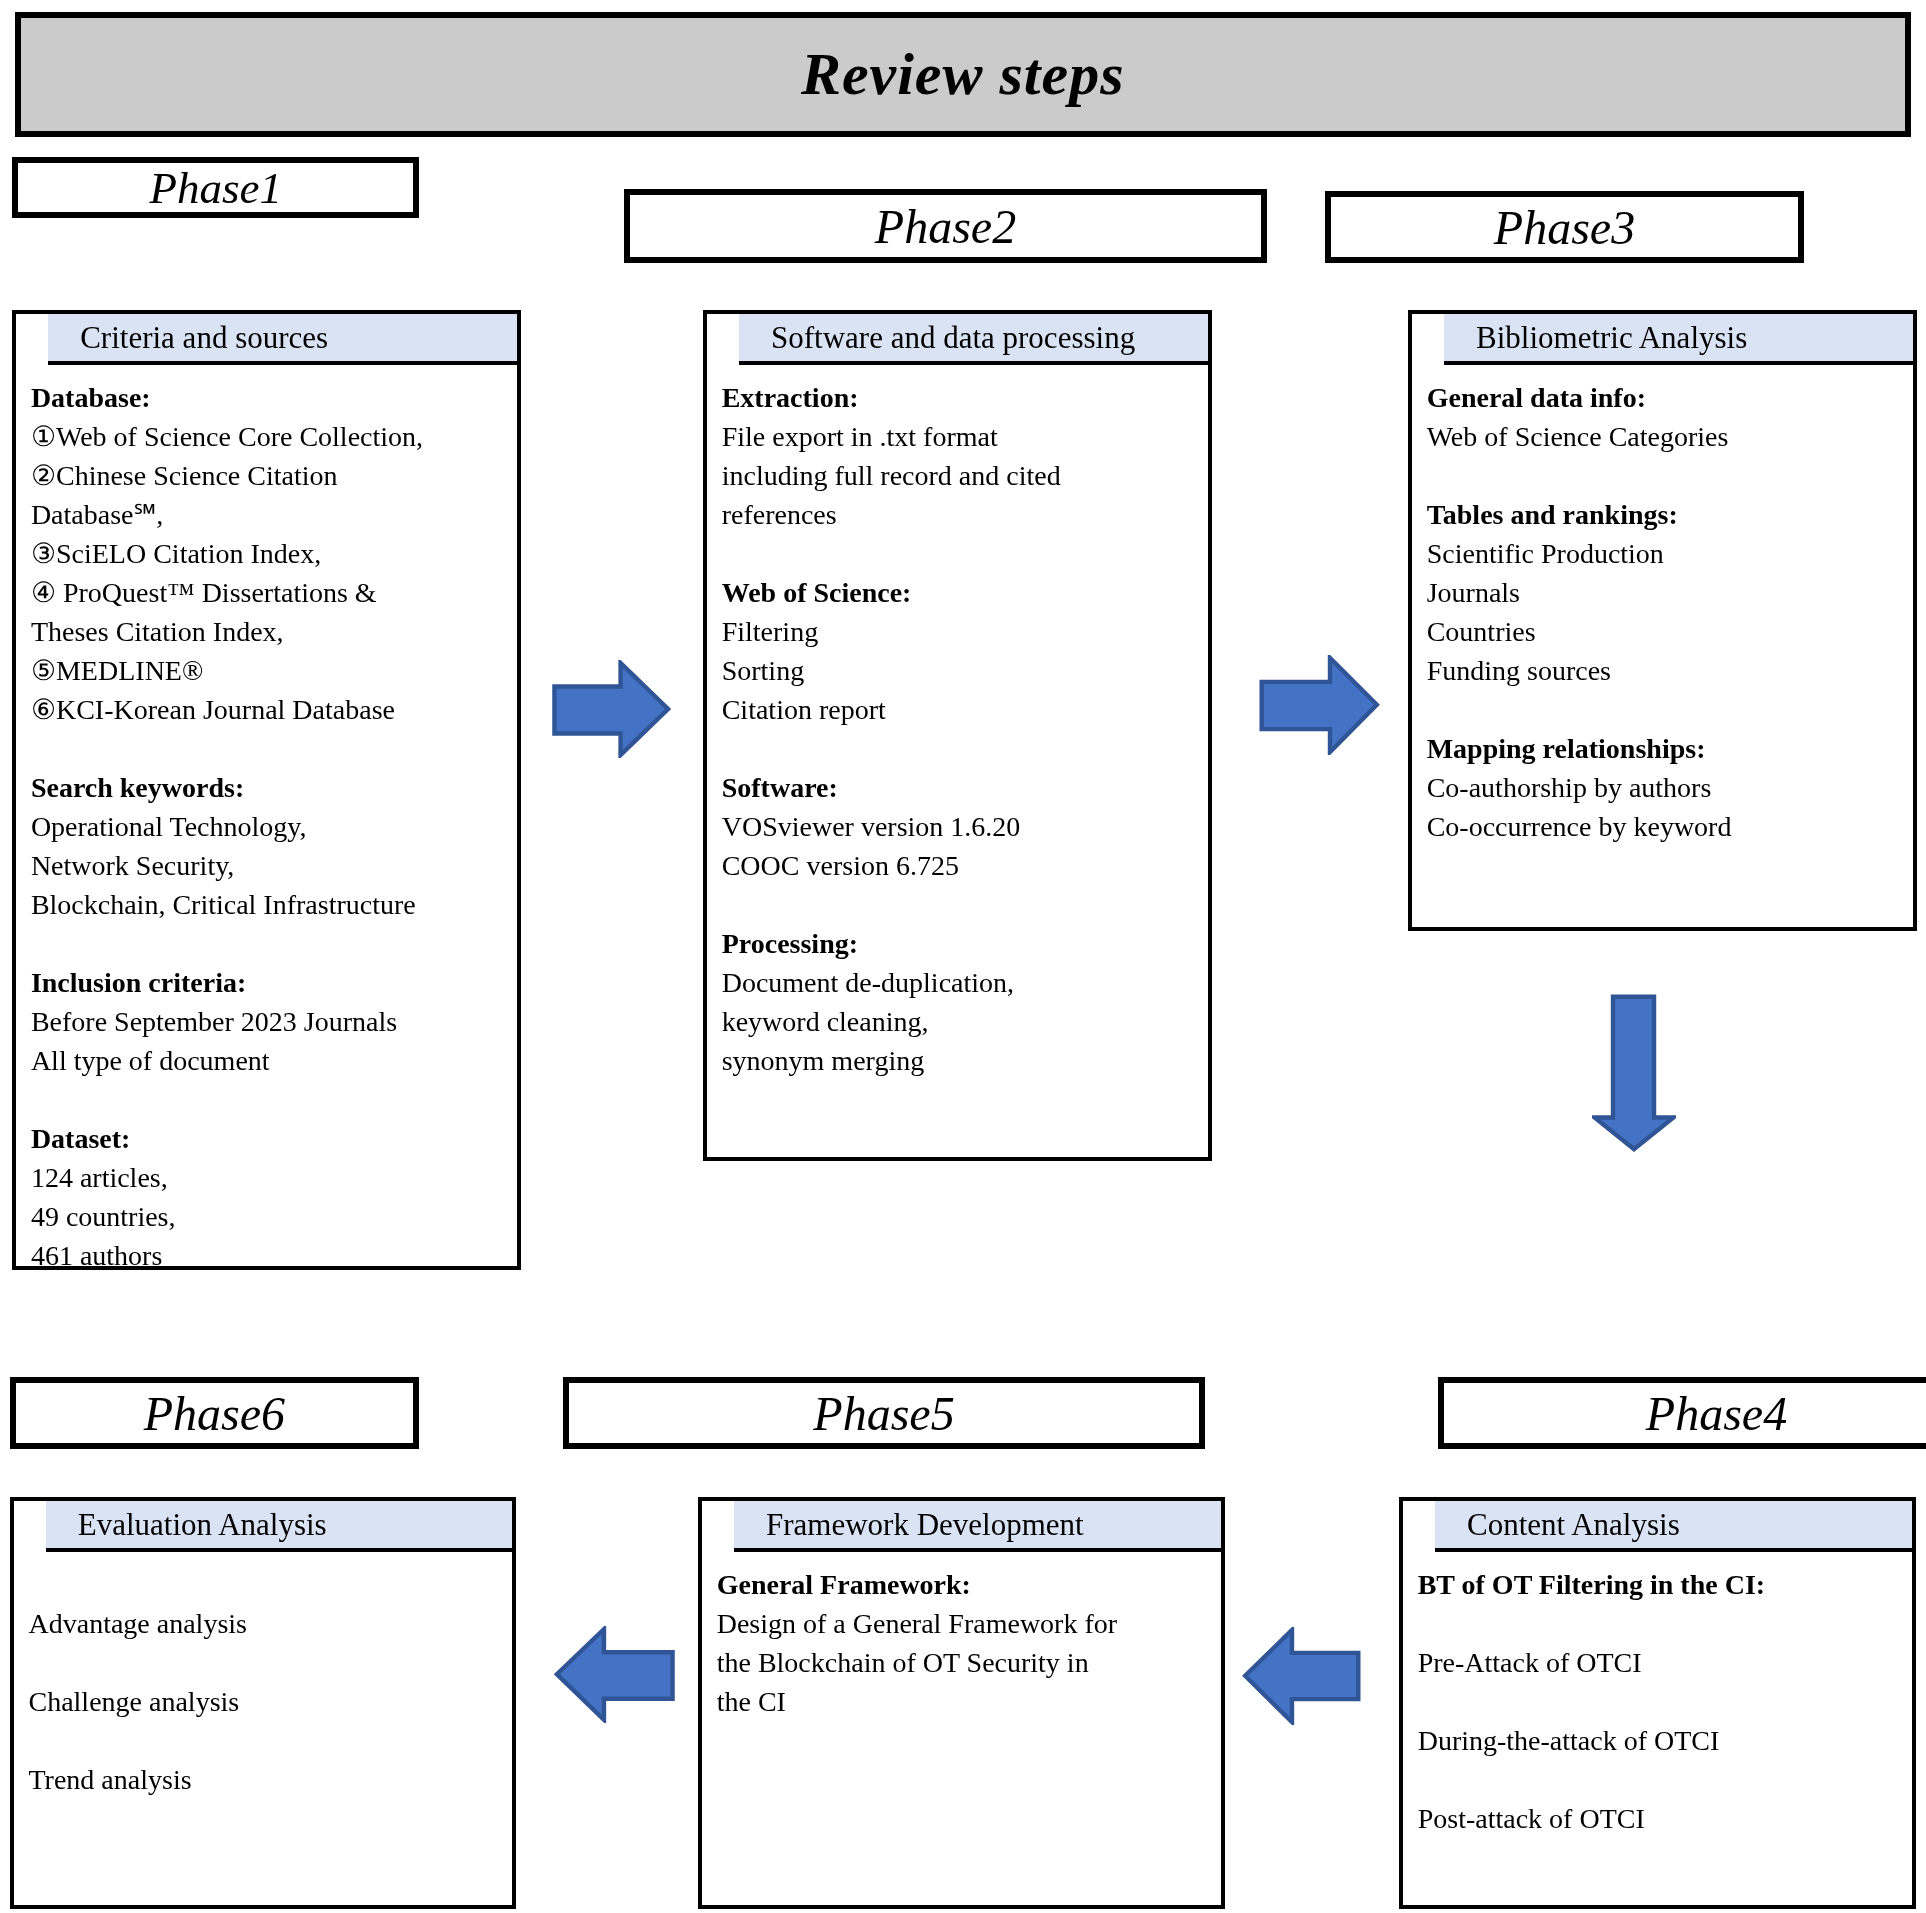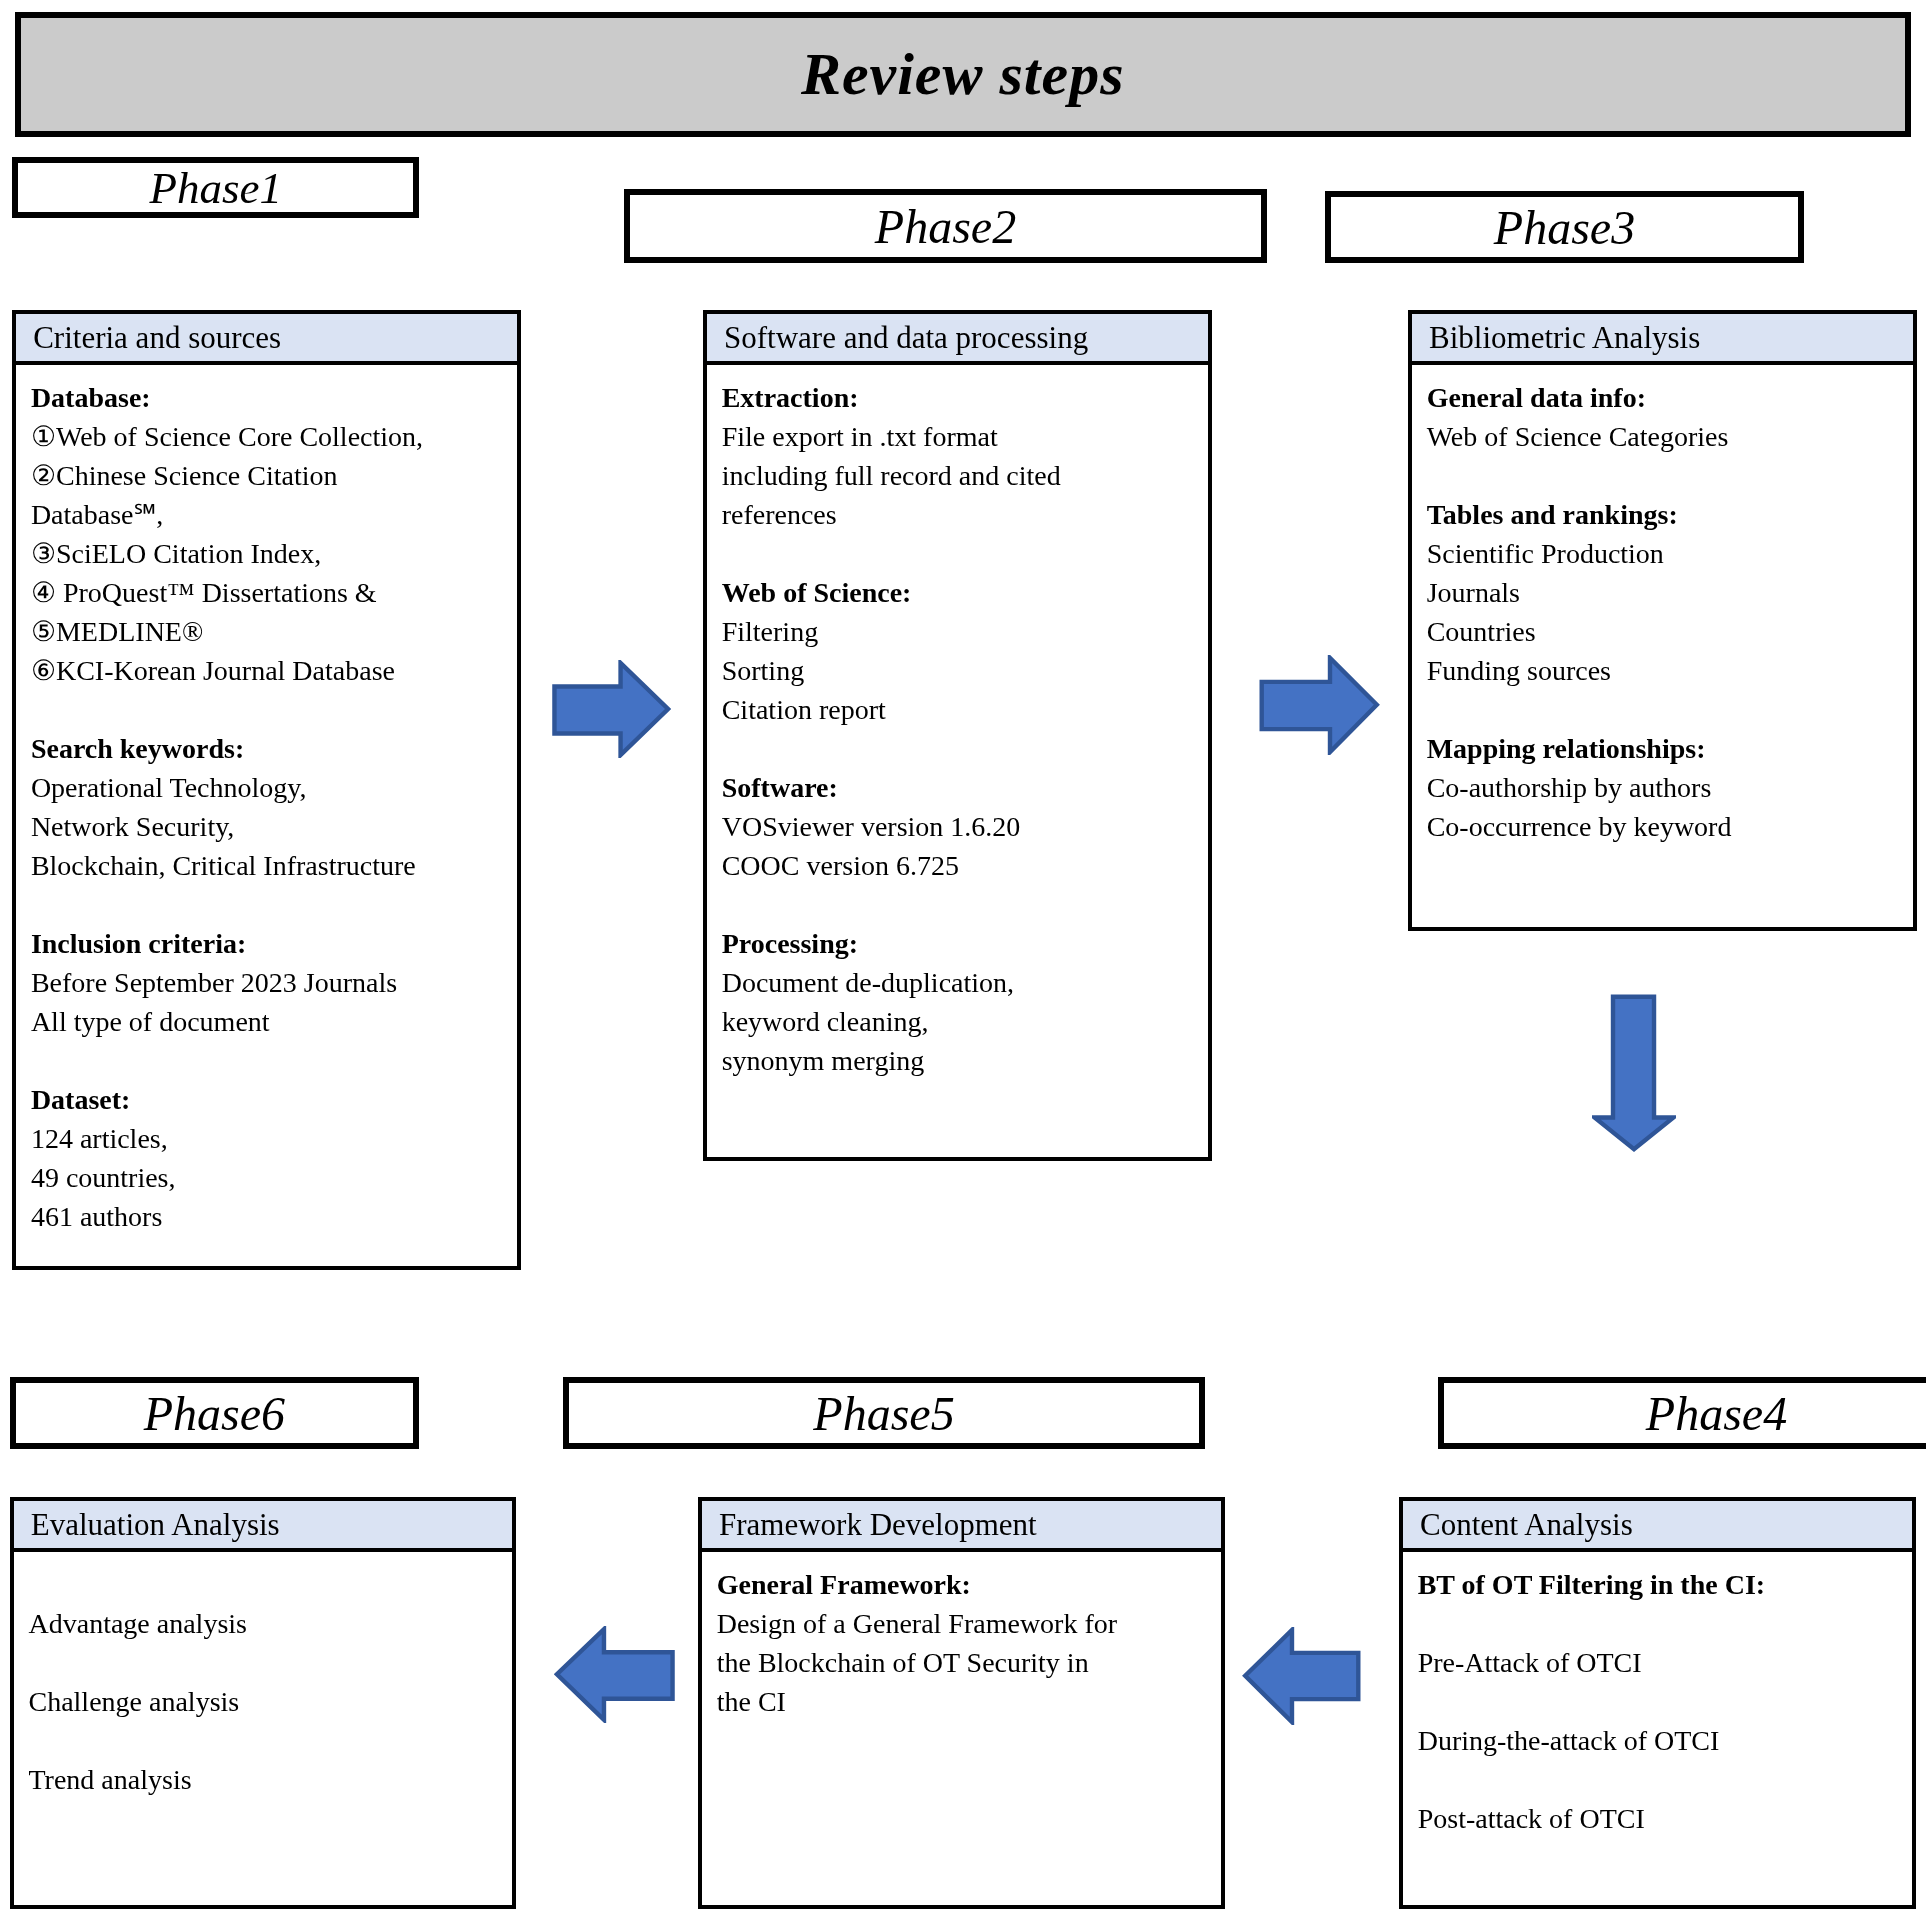--- a/index.html
+++ b/index.html
@@ -59,21 +59,22 @@
   #c3{left:1408px;top:310px;width:509px;height:621px;}
   #c4{left:1399px;top:1497px;width:517px;height:412px;}
   #c5{left:698px;top:1497px;width:527px;height:412px;}
   #c6{left:9.8px;top:1497px;width:506px;height:412px;}
   .box-header{
     box-sizing:border-box;
     height:51px;
     background:var(--header-fill,#dae3f3);
     border-bottom:4.9px solid #000;
     display:flex;align-items:center;
-    padding-left:17px;
+    padding-left:32px;
+    margin-left:32px;
   }
   .box-header span{font-size:31px;}
   .box-body{
     padding:12.7px 6.9px 9.8px 14.7px;
   }
   .box-body .line{
     font-size:28px;
     line-height:39px;
     white-space:nowrap;
   }
@@ -123,20 +124,21 @@
     <div class="box-header">
       <span>Criteria and sources</span>
     </div>
     <div class="box-body">
         <div class="line bold">Database:</div>
         <div class="line">①Web of Science Core Collection,</div>
         <div class="line">②Chinese Science Citation</div>
         <div class="line">Database℠,</div>
         <div class="line">③SciELO Citation Index,</div>
         <div class="line">④ ProQuest™ Dissertations &amp;</div>
+        <div class="line">Theses Citation Index,</div>
         <div class="line">⑤MEDLINE®</div>
         <div class="line">⑥KCI-Korean Journal Database</div>
         <div class="line">&nbsp;</div>
         <div class="line bold">Search keywords:</div>
         <div class="line">Operational Technology,</div>
         <div class="line">Network Security,</div>
         <div class="line">Blockchain, Critical Infrastructure</div>
         <div class="line">&nbsp;</div>
         <div class="line bold">Inclusion criteria:</div>
         <div class="line">Before September 2023 Journals</div>

